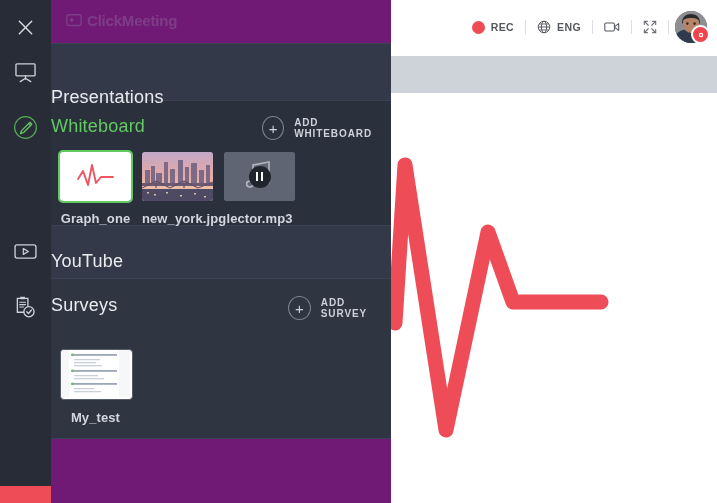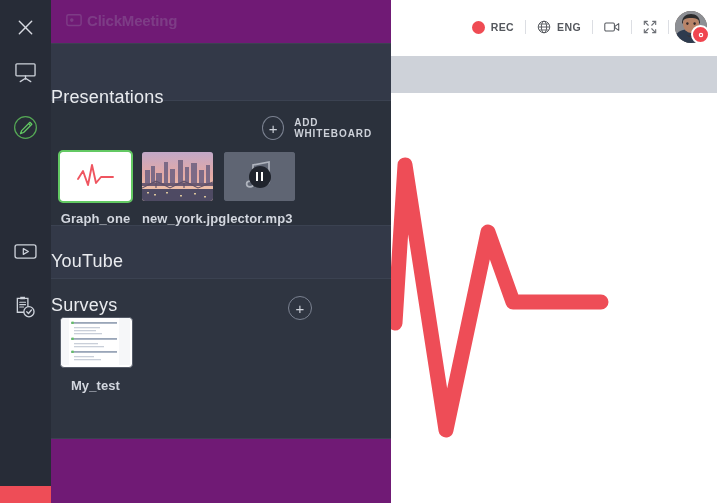--- a/index.html
+++ b/index.html
@@ -224,20 +224,23 @@
         <rect x="1" y="2" width="16" height="12" rx="2" fill="none" stroke="#aeb4c2" stroke-width="1.6"></rect>
         <circle cx="6.5" cy="8" r="2" fill="#aeb4c2"></circle>
       </svg>
       <span class="logo-text">ClickMeeting</span>
     </div>
 
     <div class="row" style="top:61px;margin-top:26px;">
       <span class="row-title">Presentations</span>
     </div>
 
+    <div class="row" style="top:116px;">
+      <span class="row-title active">Whiteboard</span>
+    </div>
     <div class="add-btn" style="left:262px;top:116px;">
       <span class="plus-circle">+</span>
       <span class="add-label">ADD WHITEBOARD</span>
     </div>
 
     <div class="thumbs" style="left:60px;top:152px;">
 
       <div class="thumb sel">
         <div class="thumb-img">
           <svg width="71" height="49" viewBox="0 0 71 49">
@@ -312,23 +315,24 @@
 
     <div class="row" style="top:251px;">
       <span class="row-title">YouTube</span>
     </div>
 
     <div class="row" style="top:295px;">
       <span class="row-title">Surveys</span>
     </div>
     <div class="add-btn" style="left:288px;top:296px;">
       <span class="plus-circle">+</span>
-    </div>
-
-    <div class="thumbs" style="left:60px;top:317px;">
+      <span class="add-label">ADD SURVEY</span>
+    </div>
+
+    <div class="thumbs" style="left:60px;top:349px;">
       <div class="survey-thumb">
         <div class="survey-img">
           <svg width="69" height="47" viewBox="0 0 69 47">
             <rect width="69" height="47" fill="#f6f7f9"></rect>
             <rect x="8" y="0" width="50" height="47" fill="#ffffff"></rect>
             <g>
               <rect x="10" y="4" width="46" height="1.8" fill="#9aa6b8"></rect>
               <rect x="13" y="9" width="26" height="1.3" fill="#c9cfd9"></rect>
               <rect x="13" y="12" width="22" height="1.3" fill="#c9cfd9"></rect>
               <rect x="13" y="15" width="28" height="1.3" fill="#c9cfd9"></rect>

